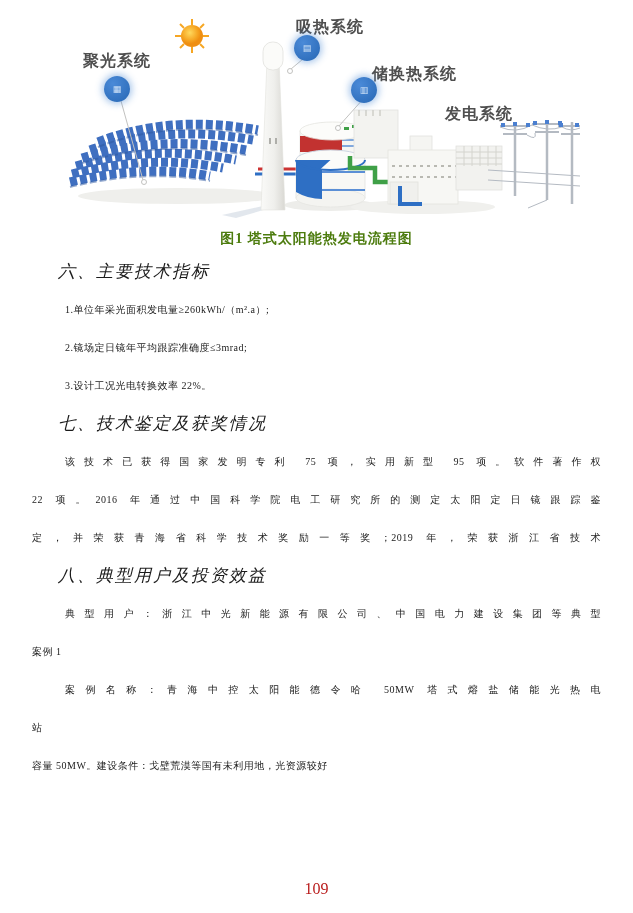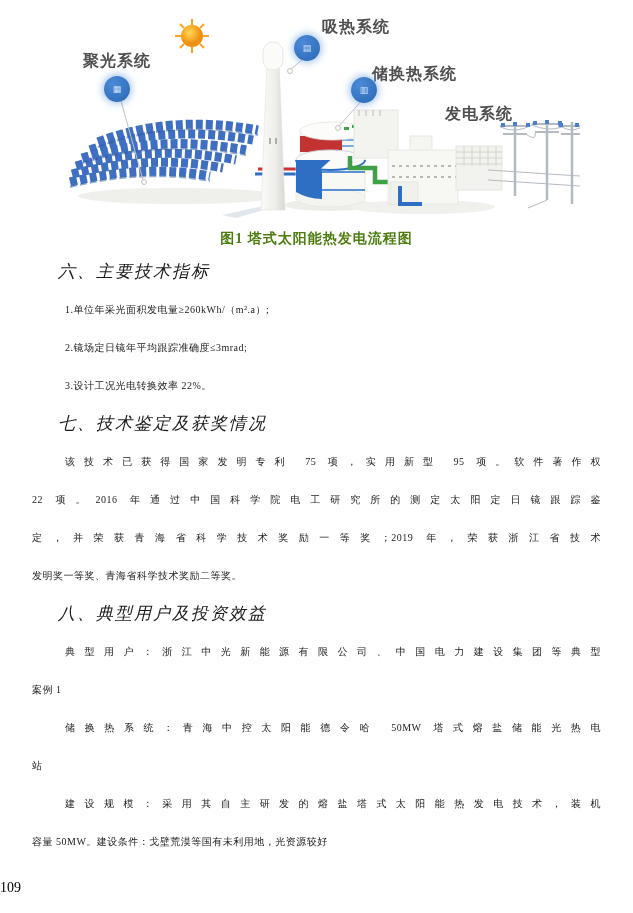--- a/index.html
+++ b/index.html
@@ -29,22 +29,22 @@
   
   .textcol{position:absolute;left:32px;top:253px;width:569px;}
   .line{height:38px;line-height:38px;font-size:10px;white-space:nowrap;}
   .line.heading{font-size:17px;font-style:italic;letter-spacing:2px;margin-left:26px;}
   .line.item{padding-left:33px;letter-spacing:0.5px;}
   .line.body{letter-spacing:0.5px;}
   .line.indent{padding-left:33px;}
   .line.fill{white-space:normal;text-align:justify;text-align-last:justify;}
   
   .pageno{
-    position:absolute;left:0;top:880px;width:633px;
-    font-size:14px;color:#000000;
+    position:absolute;left:0;top:880px;width:633px;text-align:center;
+    font-size:16px;color:#b91c1c;
   }
 </style>
 </head>
 <body>
 
 <div class="figure">
   <svg width="522" height="212" viewBox="0 0 522 212">
     <defs>
       <radialGradient id="sunG" cx="40%" cy="35%">
         <stop offset="0%" stop-color="#ffd95e"></stop>
@@ -190,43 +190,41 @@
       <line x1="63" y1="91" x2="85" y2="170"></line>
         <circle cx="86" cy="172" r="2.5"></circle>
       <line x1="251" y1="44" x2="233" y2="59"></line>
         <circle cx="232" cy="61" r="2.5"></circle>
       <line x1="306" y1="88" x2="281" y2="116"></line>
         <circle cx="280" cy="118" r="2.5"></circle>
     </g>
   </svg>
 
   <div class="fig-label" style="left:25px;top:41px;">聚光系统</div>
-  <div class="fig-label" style="left:264px;top:7px;">吸热系统</div>
+  <div class="fig-label" style="left:238px;top:7px;">吸热系统</div>
   <div class="fig-label" style="left:314px;top:54px;">储换热系统</div>
   <div class="fig-label" style="left:387px;top:94px;">发电系统</div>
 
   <div class="node" style="left:46px;top:66px;">▦</div>
   <div class="node" style="left:236px;top:25px;">▤</div>
   <div class="node" style="left:293px;top:67px;">▥</div>
 </div>
 
 <div class="caption">图1 塔式太阳能热发电流程图</div>
 
 <div class="textcol">
     <div class="line heading">六、主要技术指标</div>
     <div class="line item">1.单位年采光面积发电量≥260kWh/（m².a）;</div>
     <div class="line item">2.镜场定日镜年平均跟踪准确度≤3mrad;</div>
     <div class="line item">3.设计工况光电转换效率 22%。</div>
     <div class="line heading">七、技术鉴定及获奖情况</div>
     <div class="line body indent fill">该技术已获得国家发明专利 75 项，实用新型 95 项。软件著作权</div>
     <div class="line body fill">22 项。2016 年通过中国科学院电工研究所的测定太阳定日镜跟踪鉴</div>
     <div class="line body fill">定，并荣获青海省科学技术奖励一等奖；2019 年，荣获浙江省技术</div>
-    <div class="line body">发明奖一等奖、青海省科学技术奖励二等奖。</div>
     <div class="line heading">八、典型用户及投资效益</div>
     <div class="line body indent fill">典型用户：浙江中光新能源有限公司、中国电力建设集团等典型</div>
     <div class="line body">案例 1</div>
-    <div class="line body indent fill">储换热系统：青海中控太阳能德令哈 50MW 塔式熔盐储能光热电</div>
+    <div class="line body indent fill">案例名称：青海中控太阳能德令哈 50MW 塔式熔盐储能光热电</div>
     <div class="line body">站</div>
-    <div class="line body indent fill">建设规模：采用其自主研发的熔盐塔式太阳能热发电技术，装机</div>
     <div class="line body">容量 50MW。建设条件：戈壁荒漠等国有未利用地，光资源较好</div>
   </div>
 
 <div class="pageno">109</div>
 
 </body></html>

